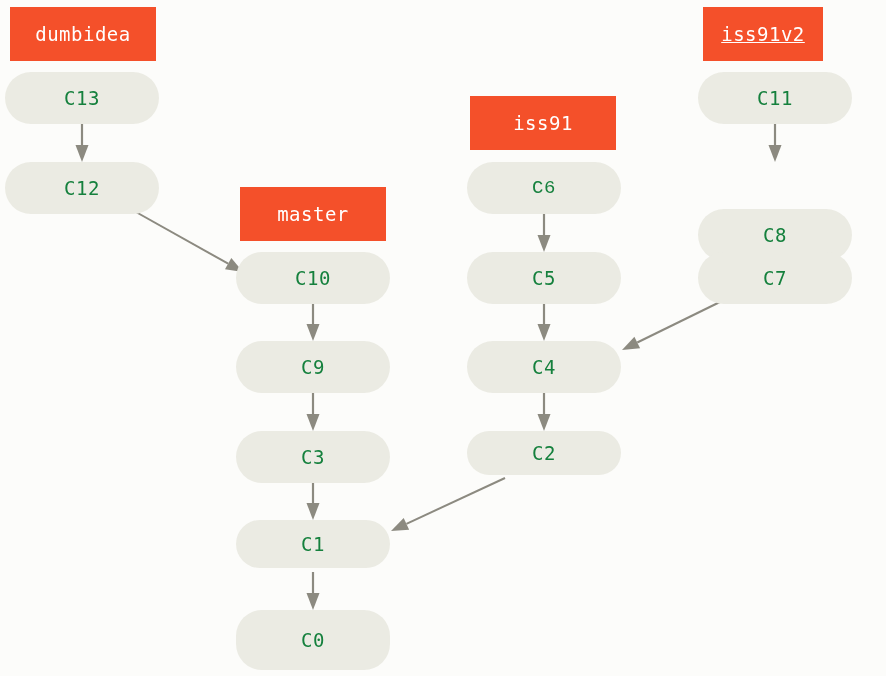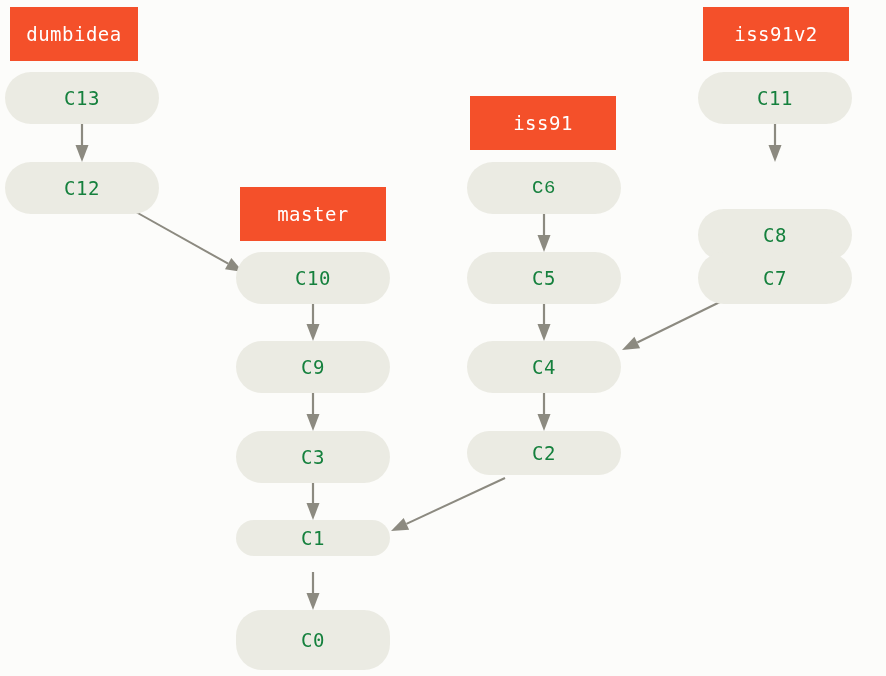--- a/index.html
+++ b/index.html
@@ -109,26 +109,26 @@
       </g>
     </g>
 </svg>
 
 <div id="node-layer">
     <div class="commit-node" style="left: 5px; top: 72px; width: 154px; height: 52px;">C13</div>
     <div class="commit-node" style="left: 5px; top: 162px; width: 154px; height: 52px;">C12</div>
     <div class="commit-node" style="left: 236px; top: 252px; width: 154px; height: 52px;">C10</div>
     <div class="commit-node" style="left: 236px; top: 341px; width: 154px; height: 52px;">C9</div>
     <div class="commit-node" style="left: 236px; top: 431px; width: 154px; height: 52px;">C3</div>
-    <div class="commit-node" style="left: 236px; top: 520px; width: 154px; height: 36px;">C1</div>
+    <div class="commit-node" style="left: 236px; top: 520px; width: 154px; height: 48px;">C1</div>
     <div class="commit-node" style="left: 236px; top: 610px; width: 154px; height: 60px;">C0</div>
     <div class="commit-node" style="left: 467px; top: 162px; width: 154px; height: 52px; font-family: Liberation Mono, monospace;">C6</div>
     <div class="commit-node" style="left: 467px; top: 252px; width: 154px; height: 52px;">C5</div>
     <div class="commit-node" style="left: 467px; top: 341px; width: 154px; height: 52px;">C4</div>
     <div class="commit-node" style="left: 467px; top: 431px; width: 154px; height: 44px;">C2</div>
     <div class="commit-node" style="left: 698px; top: 72px; width: 154px; height: 52px;">C11</div>
     <div class="commit-node" style="left: 698px; top: 162px; width: 154px; height: 52px; margin-top: 47px;">C8</div>
     <div class="commit-node" style="left: 698px; top: 252px; width: 154px; height: 52px;">C7</div>
-    <div class="branch-label" style="left: 10px; top: 7px; width: 128px; height: 54px;">dumbidea</div>
+    <div class="branch-label" style="left: 10px; top: 7px; width: 146px; height: 54px;">dumbidea</div>
     <div class="branch-label" style="left: 240px; top: 187px; width: 146px; height: 54px;">master</div>
     <div class="branch-label" style="left: 470px; top: 96px; width: 146px; height: 54px;">iss91</div>
-    <div class="branch-label" style="left: 703px; top: 7px; width: 146px; height: 54px;">iss91v2</div>
+    <div class="branch-label" style="left: 703px; top: 7px; width: 120px; height: 54px; text-decoration: underline;">iss91v2</div>
   </div>
 
 </body></html>

